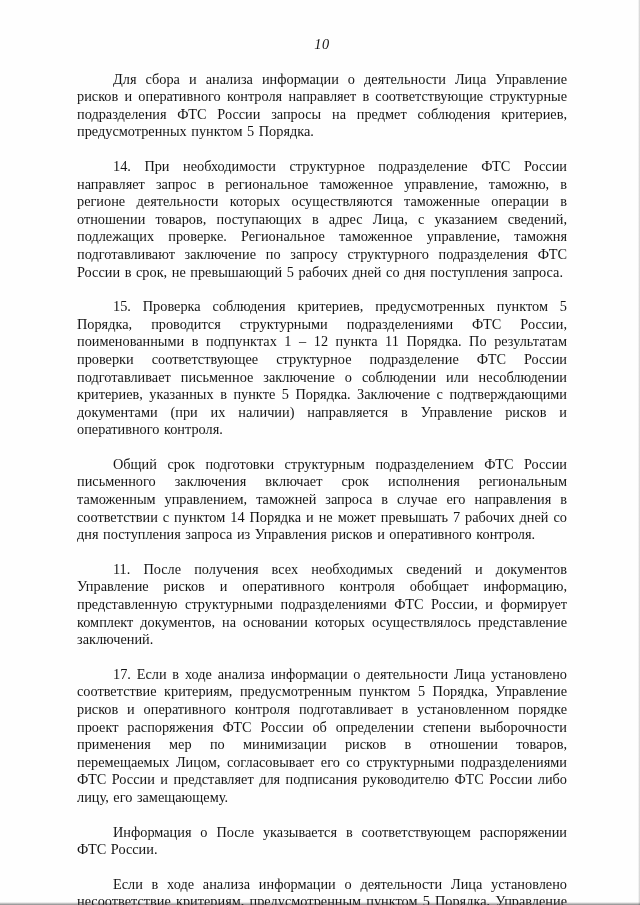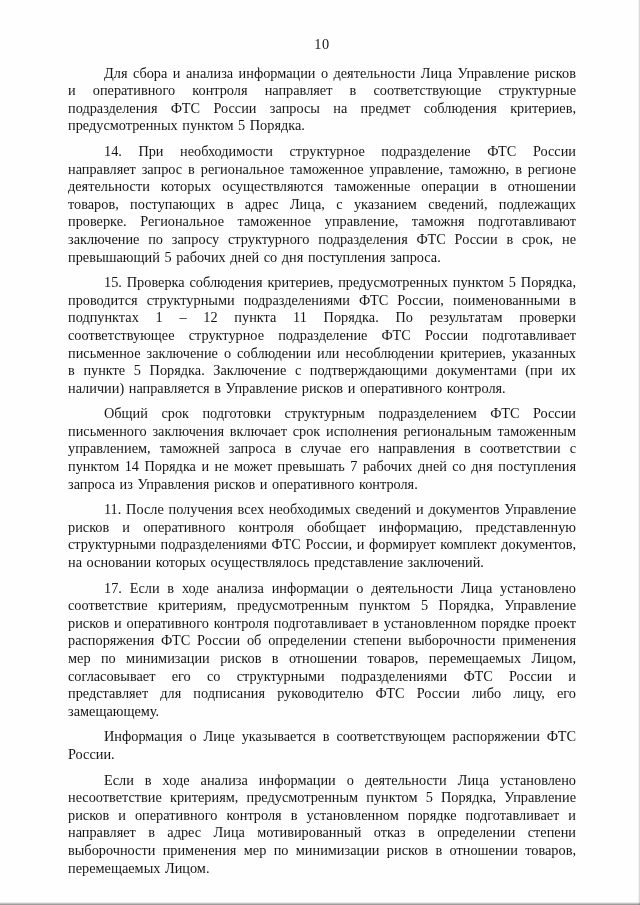--- a/index.html
+++ b/index.html
@@ -23,23 +23,24 @@
     font-size: 14.3px;
     line-height: 17.6px;
     color: #141414;
     -webkit-font-smoothing: antialiased;
   }
   .page-number {
     text-align: center;
     margin: 0 0 11px 0;
     font-size: 14.3px;
     letter-spacing: 0.5px;
+    font-style: italic;
   }
   .para {
-    margin: 8px;
+    margin: 17px;
     text-align: justify;
     text-indent: 36px;
     word-spacing: 1px;
   }
   
   .edge-bottom {
     position: absolute;
     left: 0; right: 0; bottom: 0;
     height: 3px;
     background: linear-gradient(to top, rgba(40,40,40,0.55), rgba(40,40,40,0));
@@ -55,18 +56,18 @@
 <body>
 
 <div class="scan-page">
   <div class="page-number">10</div>
   <p class="para">Для сбора и анализа информации о деятельности Лица Управление рисков и оперативного контроля направляет в соответствующие структурные подразделения ФТС России запросы на предмет соблюдения критериев, предусмотренных пунктом 5 Порядка.</p>
   <p class="para">14. При необходимости структурное подразделение ФТС России направляет запрос в региональное таможенное управление, таможню, в регионе деятельности которых осуществляются таможенные операции в отношении товаров, поступающих в адрес Лица, с указанием сведений, подлежащих проверке. Региональное таможенное управление, таможня подготавливают заключение по запросу структурного подразделения ФТС России в срок, не превышающий 5 рабочих дней со дня поступления запроса.</p>
   <p class="para">15. Проверка соблюдения критериев, предусмотренных пунктом 5 Порядка, проводится структурными подразделениями ФТС России, поименованными в подпунктах 1 – 12 пункта 11 Порядка. По результатам проверки соответствующее структурное подразделение ФТС России подготавливает письменное заключение о соблюдении или несоблюдении критериев, указанных в пункте 5 Порядка. Заключение с подтверждающими документами (при их наличии) направляется в Управление рисков и оперативного контроля.</p>
   <p class="para">Общий срок подготовки структурным подразделением ФТС России письменного заключения включает срок исполнения региональным таможенным управлением, таможней запроса в случае его направления в соответствии с пунктом 14 Порядка и не может превышать 7 рабочих дней со дня поступления запроса из Управления рисков и оперативного контроля.</p>
   <p class="para">11. После получения всех необходимых сведений и документов Управление рисков и оперативного контроля обобщает информацию, представленную структурными подразделениями ФТС России, и формирует комплект документов, на основании которых осуществлялось представление заключений.</p>
   <p class="para">17. Если в ходе анализа информации о деятельности Лица установлено соответствие критериям, предусмотренным пунктом 5 Порядка, Управление рисков и оперативного контроля подготавливает в установленном порядке проект распоряжения ФТС России об определении степени выборочности применения мер по минимизации рисков в отношении товаров, перемещаемых Лицом, согласовывает его со структурными подразделениями ФТС России и представляет для подписания руководителю ФТС России либо лицу, его замещающему.</p>
-  <p class="para">Информация о Лице указывается в соответствующем распоряжении ФТС России.</p>
+  <p class="para">Информация о После указывается в соответствующем распоряжении ФТС России.</p>
   <p class="para">Если в ходе анализа информации о деятельности Лица установлено несоответствие критериям, предусмотренным пунктом 5 Порядка, Управление рисков и оперативного контроля в установленном порядке подготавливает и направляет в адрес Лица мотивированный отказ в определении степени выборочности применения мер по минимизации рисков в отношении товаров, перемещаемых Лицом.</p>
 </div>
 
 <div class="edge-right"></div>
 <div class="edge-bottom"></div>
 
 </body></html>

